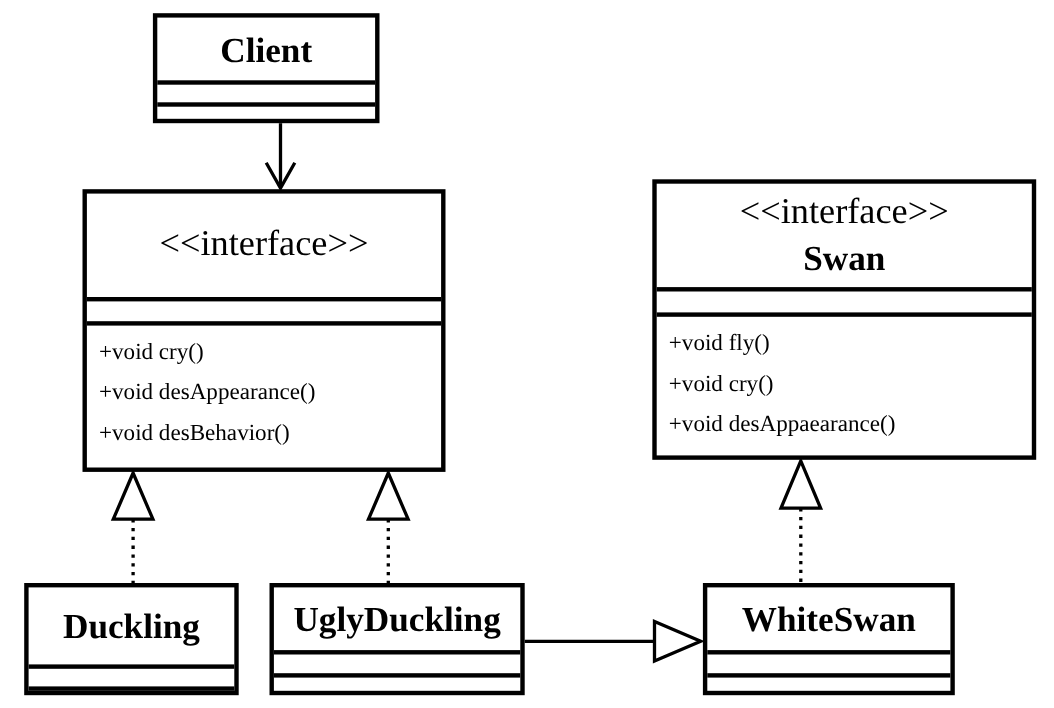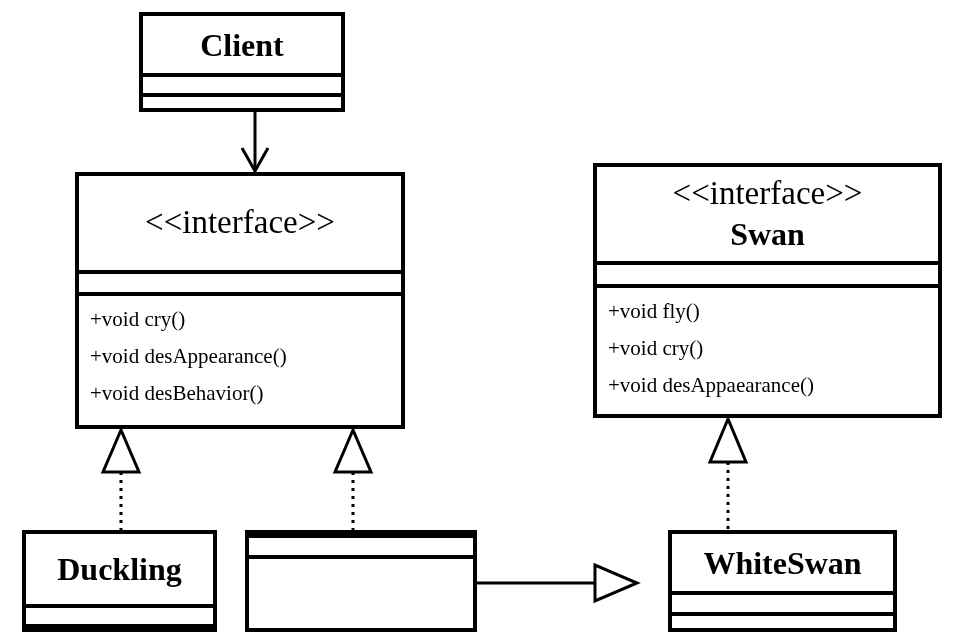--- a/index.html
+++ b/index.html
@@ -99,25 +99,28 @@
 
   <div class="uml-class" style="left:22px; top:530px; width:195px; height:102px;">
     <div class="compartment c-title" style="height:73px;">
       <div class="class-name">Duckling</div>
     </div>
     <div class="compartment c-attrs" style="height:21px;"></div>
     <div class="compartment c-methods"></div>
   </div>
 
   <div class="uml-class" style="left:245px; top:530px; width:232px; height:102px;">
+    <div class="compartment c-title" style="height:57px;">
+      <div class="class-name">UglyDuckling</div>
+    </div>
     <div class="compartment c-attrs" style="height:21px;"></div>
     <div class="compartment c-methods"></div>
   </div>
 
-  <div class="uml-class" style="left:668px; top:530px; width:229px; height:102px;">
+  <div class="uml-class" style="left:639px; top:530px; width:229px; height:102px;">
     <div class="compartment c-title" style="height:57px;">
       <div class="class-name">WhiteSwan</div>
     </div>
     <div class="compartment c-attrs" style="height:21px;"></div>
     <div class="compartment c-methods"></div>
   </div>
 
   <svg id="connector-layer" viewBox="0 0 958 644" xmlns="http://www.w3.org/2000/svg">
 
     <g>

